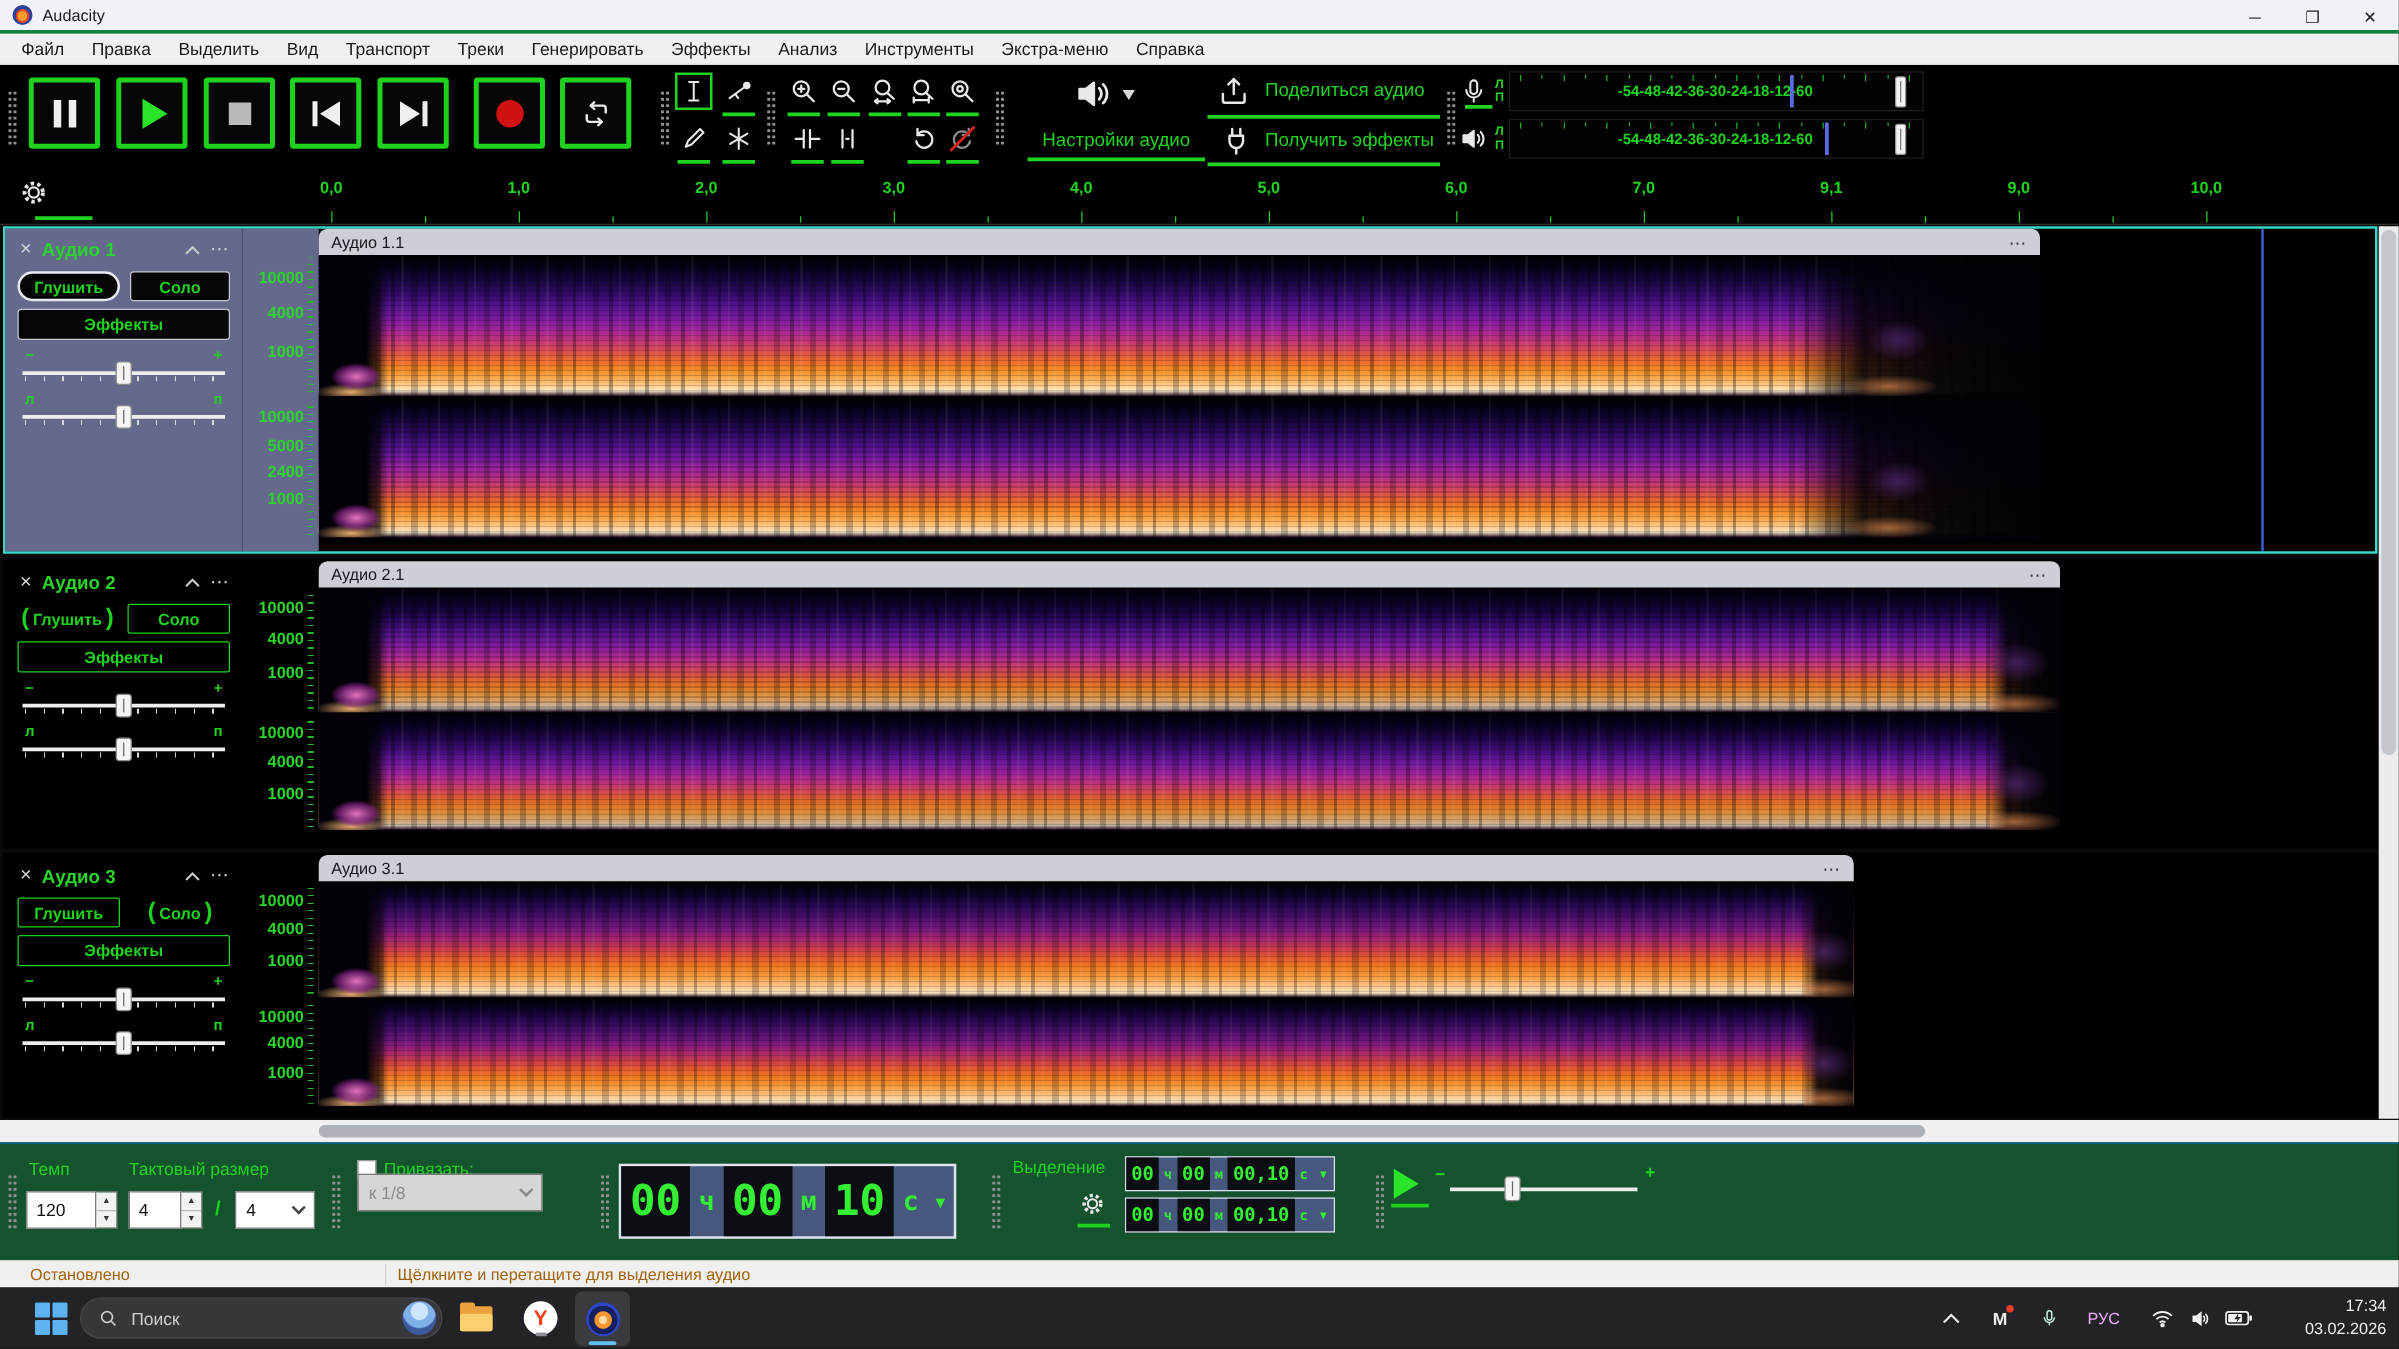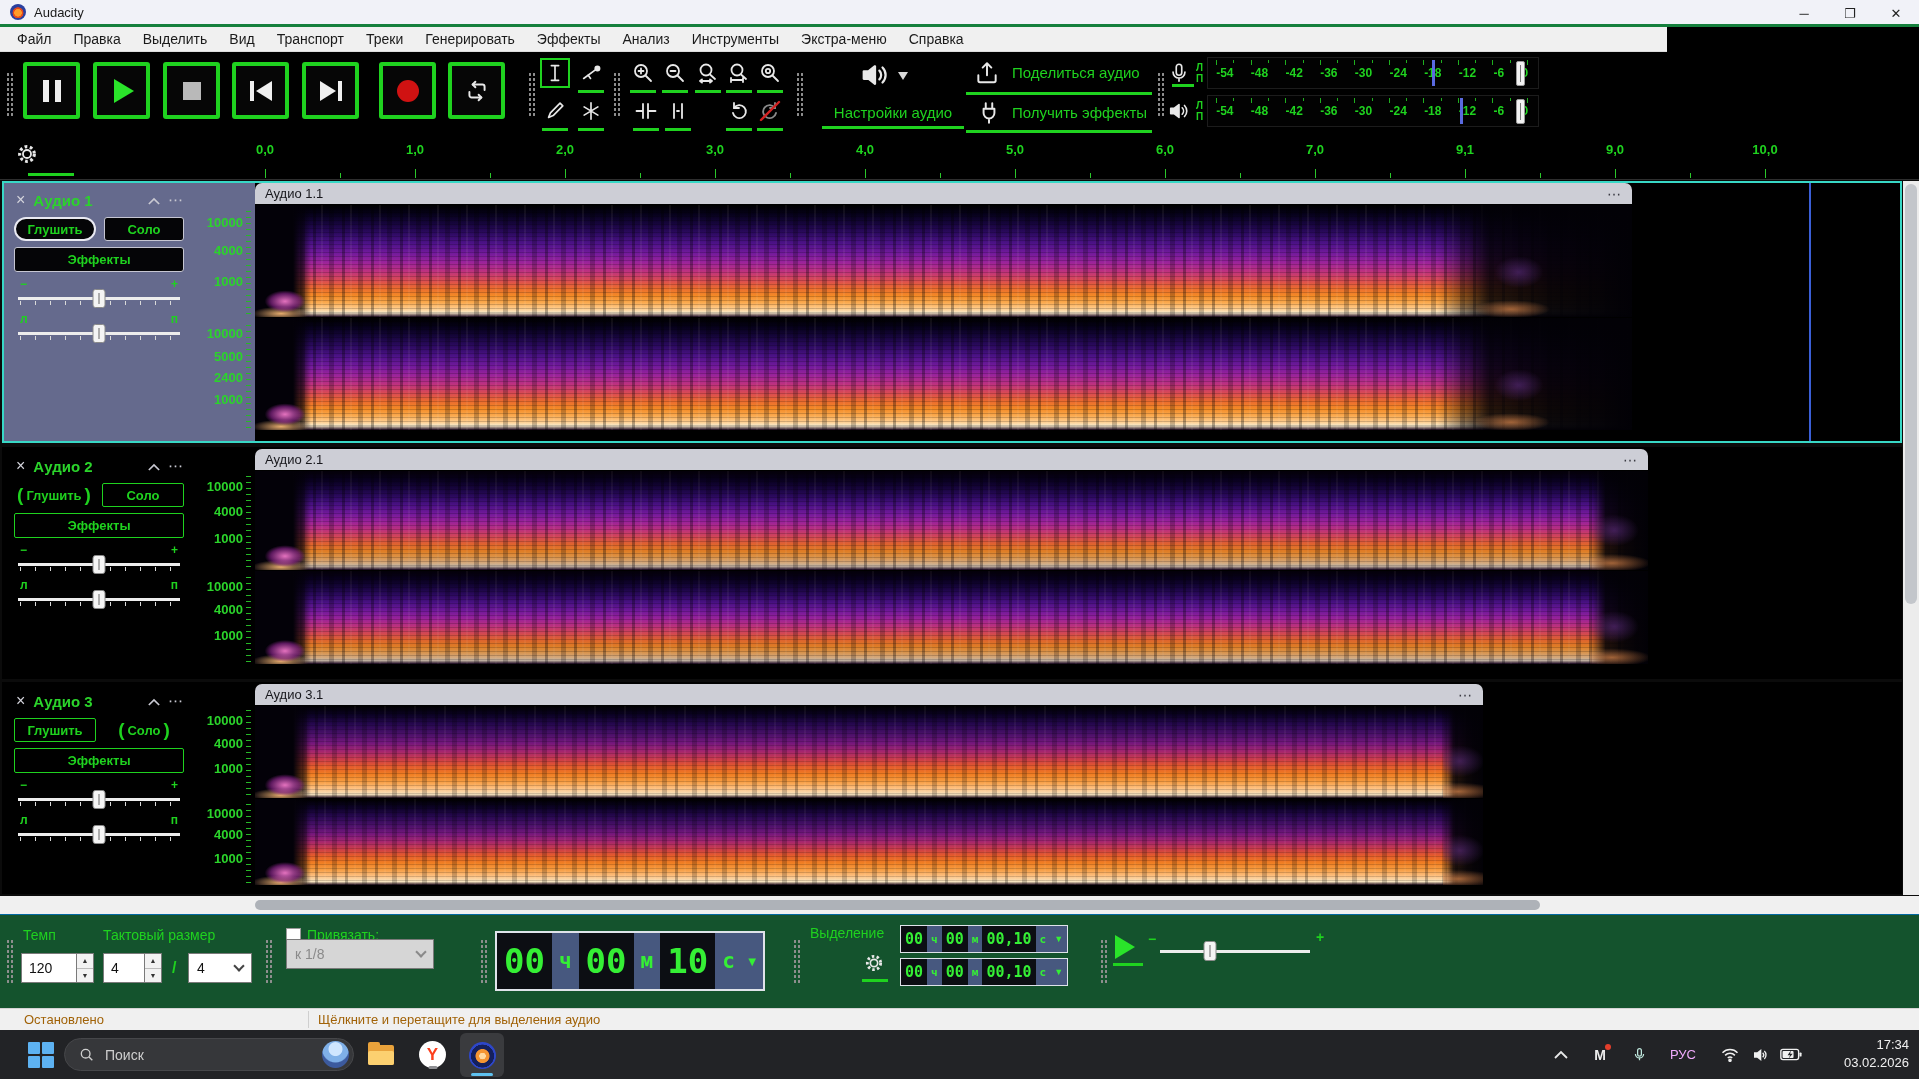--- a/index.html
+++ b/index.html
@@ -15,21 +15,21 @@
   #app{position:relative;width:1919px;height:1079px;background:#000}
 
   
   .titlebar{position:absolute;left:0;top:0;width:1919px;height:27px;background:#f1f2f8;display:flex;align-items:center;border-bottom:3px solid #15803d}
   .app-logo{width:16px;height:16px;border-radius:50%;margin:0 8px 0 10px;background:radial-gradient(circle at 50% 55%,#ff9c2a 0 30%,#e24a1f 34% 44%,#2b3f9e 48% 72%,#4a66d0 74% 100%)}
   .title-text{font-size:13px;color:#1a1a1a}
   .win-controls{position:absolute;right:0;top:0;height:27px;display:flex}
   .win-btn{width:46px;height:27px;display:flex;align-items:center;justify-content:center;font-size:13px;color:#222}
 
   
-  .menubar{position:absolute;left:0;top:27px;width:1667px;height:25px;background:#f0f0f0;display:flex;align-items:center;padding-left:6px;border-bottom:1px solid #dcdcdc}
+  .menubar{position:absolute;left:0;top:27px;width:1919px;height:25px;background:#f0f0f0;display:flex;align-items:center;padding-left:6px;border-bottom:1px solid #dcdcdc}
   .menu-item{padding:2px 11px;font-size:14px;color:#1a1a1a}
 
   
   .toolbar{position:absolute;left:0;top:52px;width:1919px;height:85px;background:#000}
   .grip{position:absolute;width:8px;height:44px;top:20px;background-image:radial-gradient(circle,#8f8f8f 1.1px,transparent 1.5px);background-size:4px 5px}
   .tb-btn{position:absolute;width:57px;height:57px;top:10px;background:#060606;border:4px solid var(--green);border-radius:3px;display:flex;align-items:center;justify-content:center}
   .ic-pause{display:flex;gap:6px}
   .ic-pause i{display:block;width:6px;height:22px;background:#efefef}
   .ic-play{width:0;height:0;border-left:20px solid #2ae42a;border-top:12px solid transparent;border-bottom:12px solid transparent;margin-left:4px}
   .ic-stop{width:18px;height:18px;background:#b9b9b9}
@@ -45,21 +45,21 @@
   .tb-gul{position:absolute;height:3px;background:var(--green)}
   svg.wico{stroke:#e8e8e8;fill:none;stroke-width:1.8;stroke-linecap:round;stroke-linejoin:round}
   svg.gico{stroke:#8a8a8a;fill:none;stroke-width:1.8;stroke-linecap:round}
 
   
   .meter-row{position:absolute;left:1168px;width:392px;height:37px;display:flex;align-items:center}
   .m-ch{display:flex;flex-direction:column;font-size:10px;line-height:11px;color:var(--green);margin:0 4px 0 6px;font-weight:bold}
   .m-box{position:relative;width:332px;height:32px;background:#020202;border:1px solid #1c1c1c}
   .m-ticks{position:absolute;left:8px;right:10px;top:2px;height:5px;display:flex;justify-content:space-between}
   .m-ticks i{display:block;width:1px;background:#1fae1f}
-  .m-scale{position:absolute;left:8px;right:10px;top:8px;display:flex;justify-content:space-between}
+  .m-scale{position:absolute;left:8px;right:10px;top:8px;display:flex;justify-content:center}
   .m-scale span{font-size:12px;font-weight:bold;color:var(--green)}
   .m-blue{position:absolute;top:2px;bottom:2px;width:3px;background:#5a6ae0}
   .m-handle{position:absolute;top:3px;width:9px;height:25px;background:#f2f2f2;border:1px solid #9a9a9a;border-radius:2px}
   .m-handle::after{content:"";position:absolute;left:3px;top:3px;bottom:3px;width:1px;background:#7a7a7a}
   .m-underline{position:absolute;width:22px;height:3px;background:var(--green)}
 
   
   .ruler{position:absolute;left:0;top:137px;width:1919px;height:43px;background:#000;border-bottom:1px solid #2e2e2e}
   .ruler-label{position:absolute;top:5px;transform:translateX(-50%);font-size:13px;font-weight:bold;color:var(--green)}
   .ruler-tick{position:absolute;bottom:1px;width:1px;background:#2bc82b}

